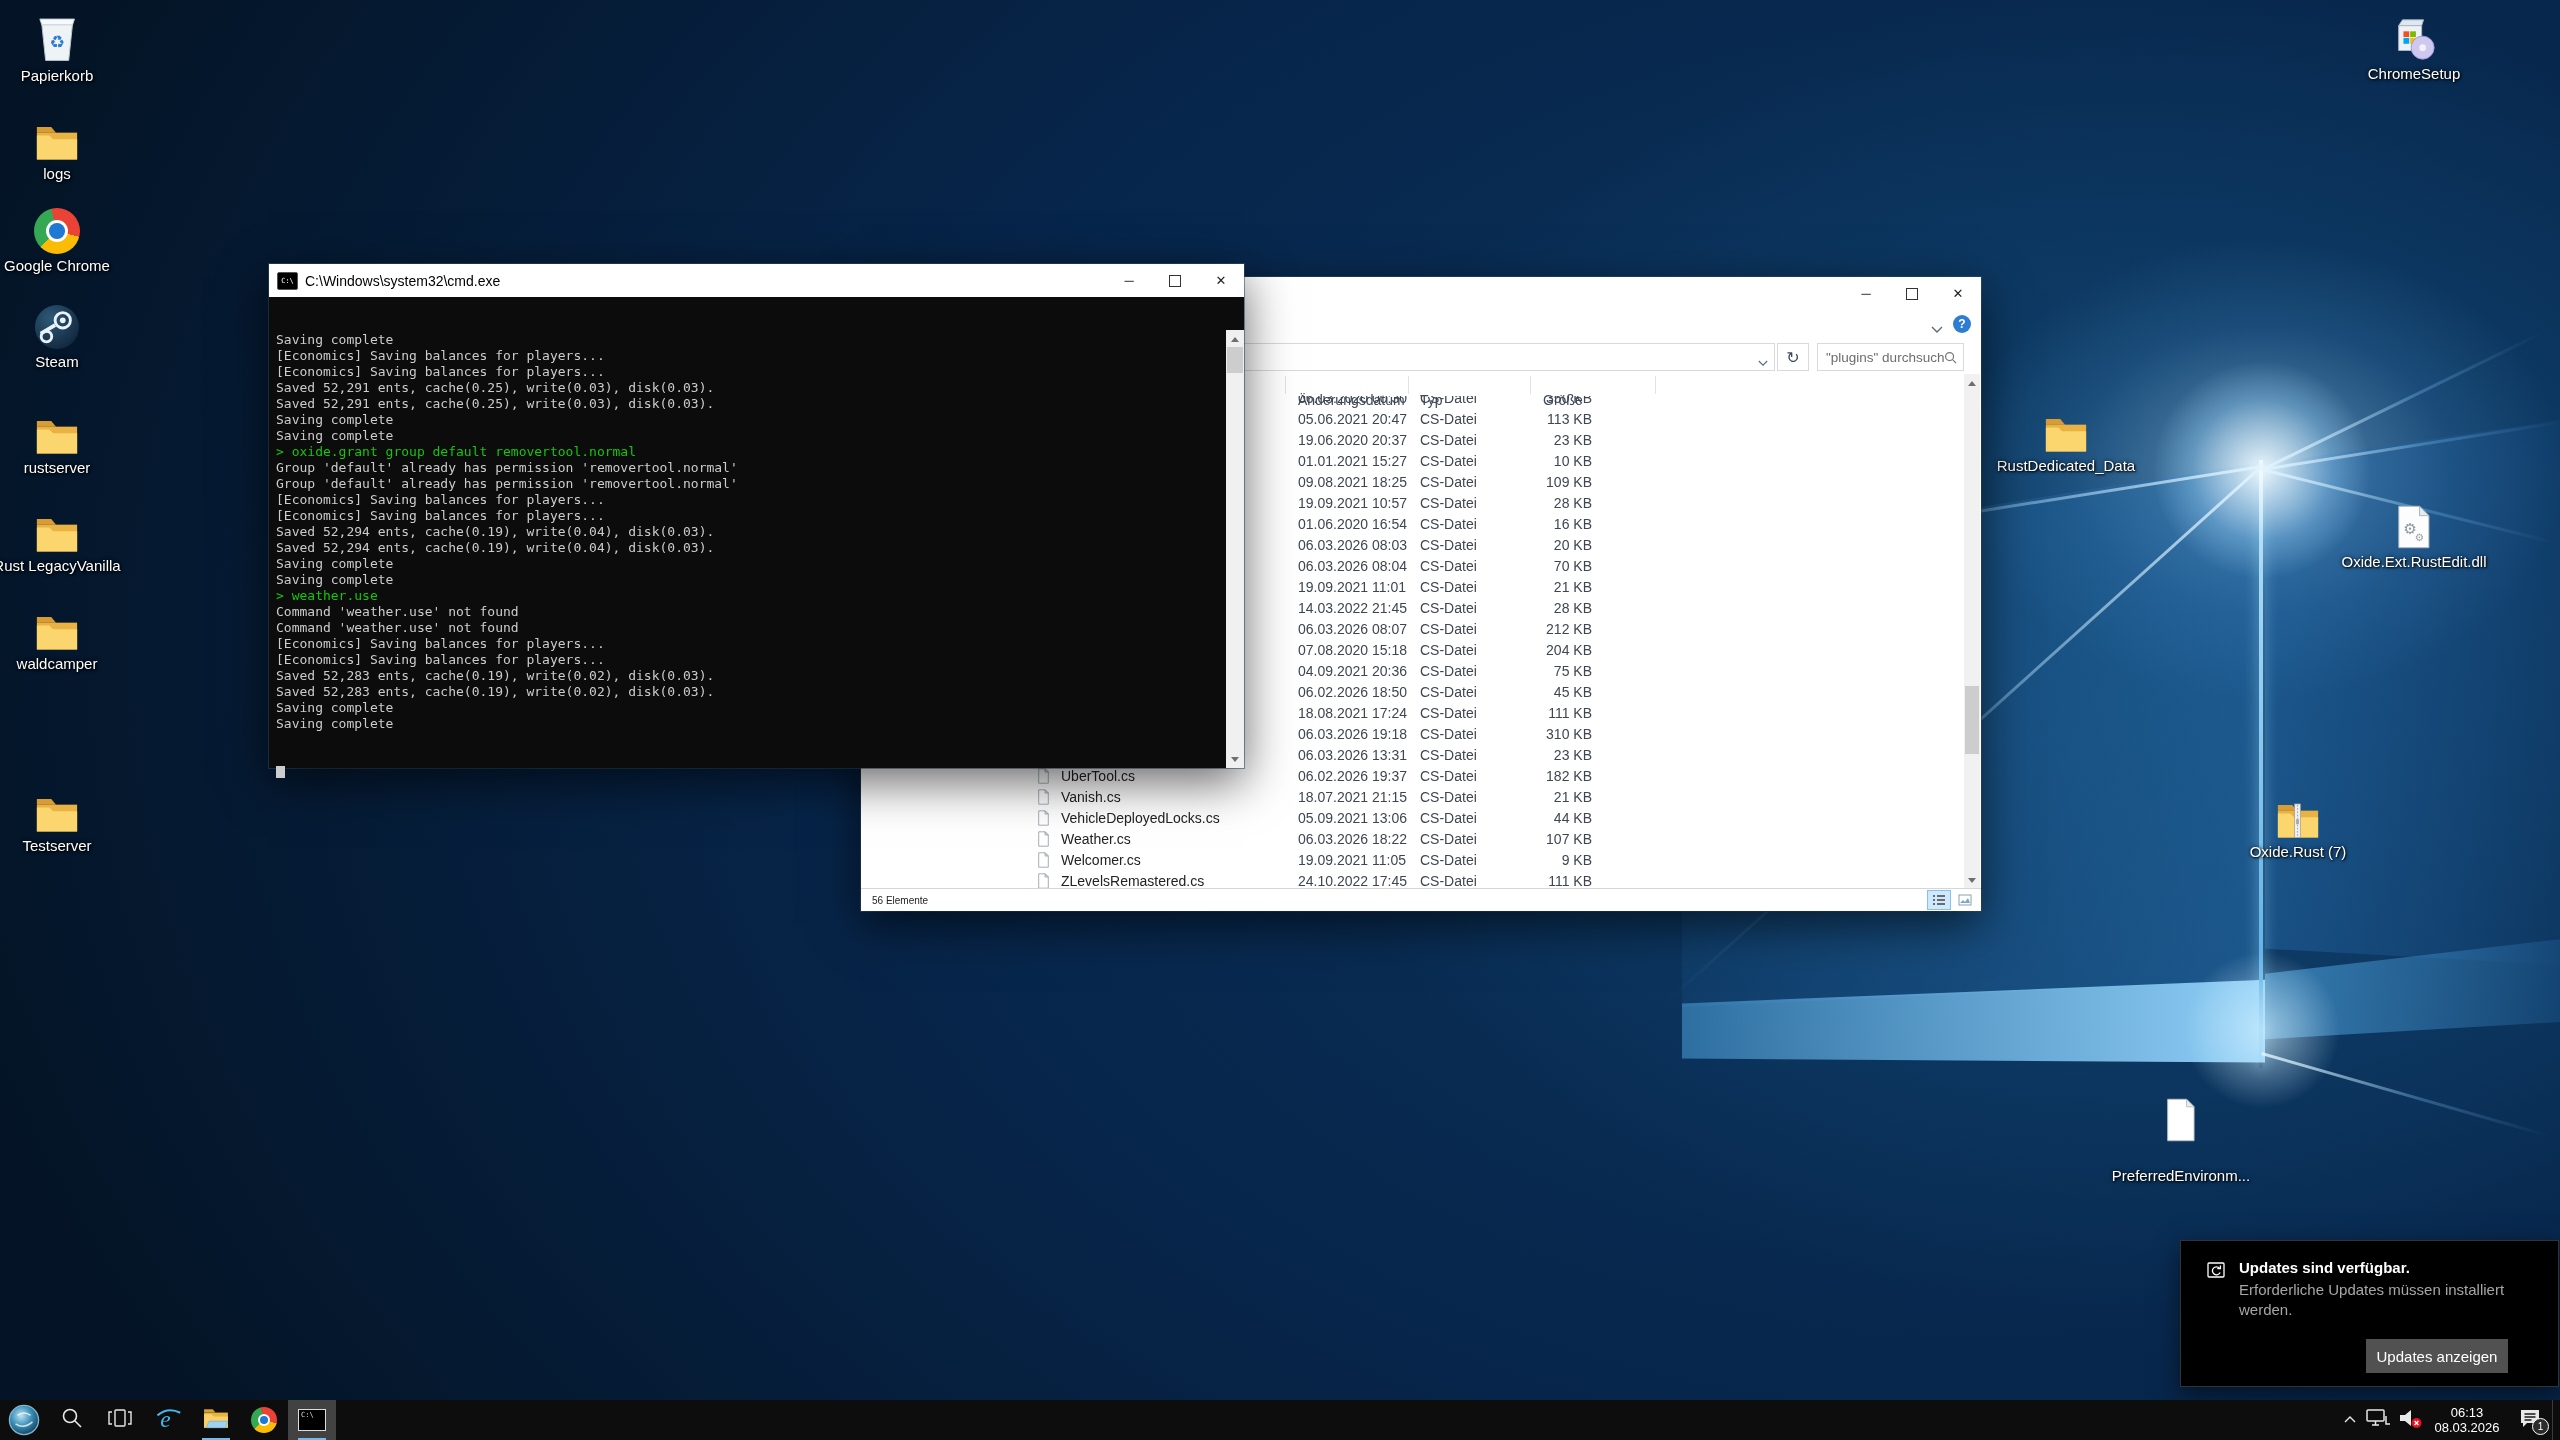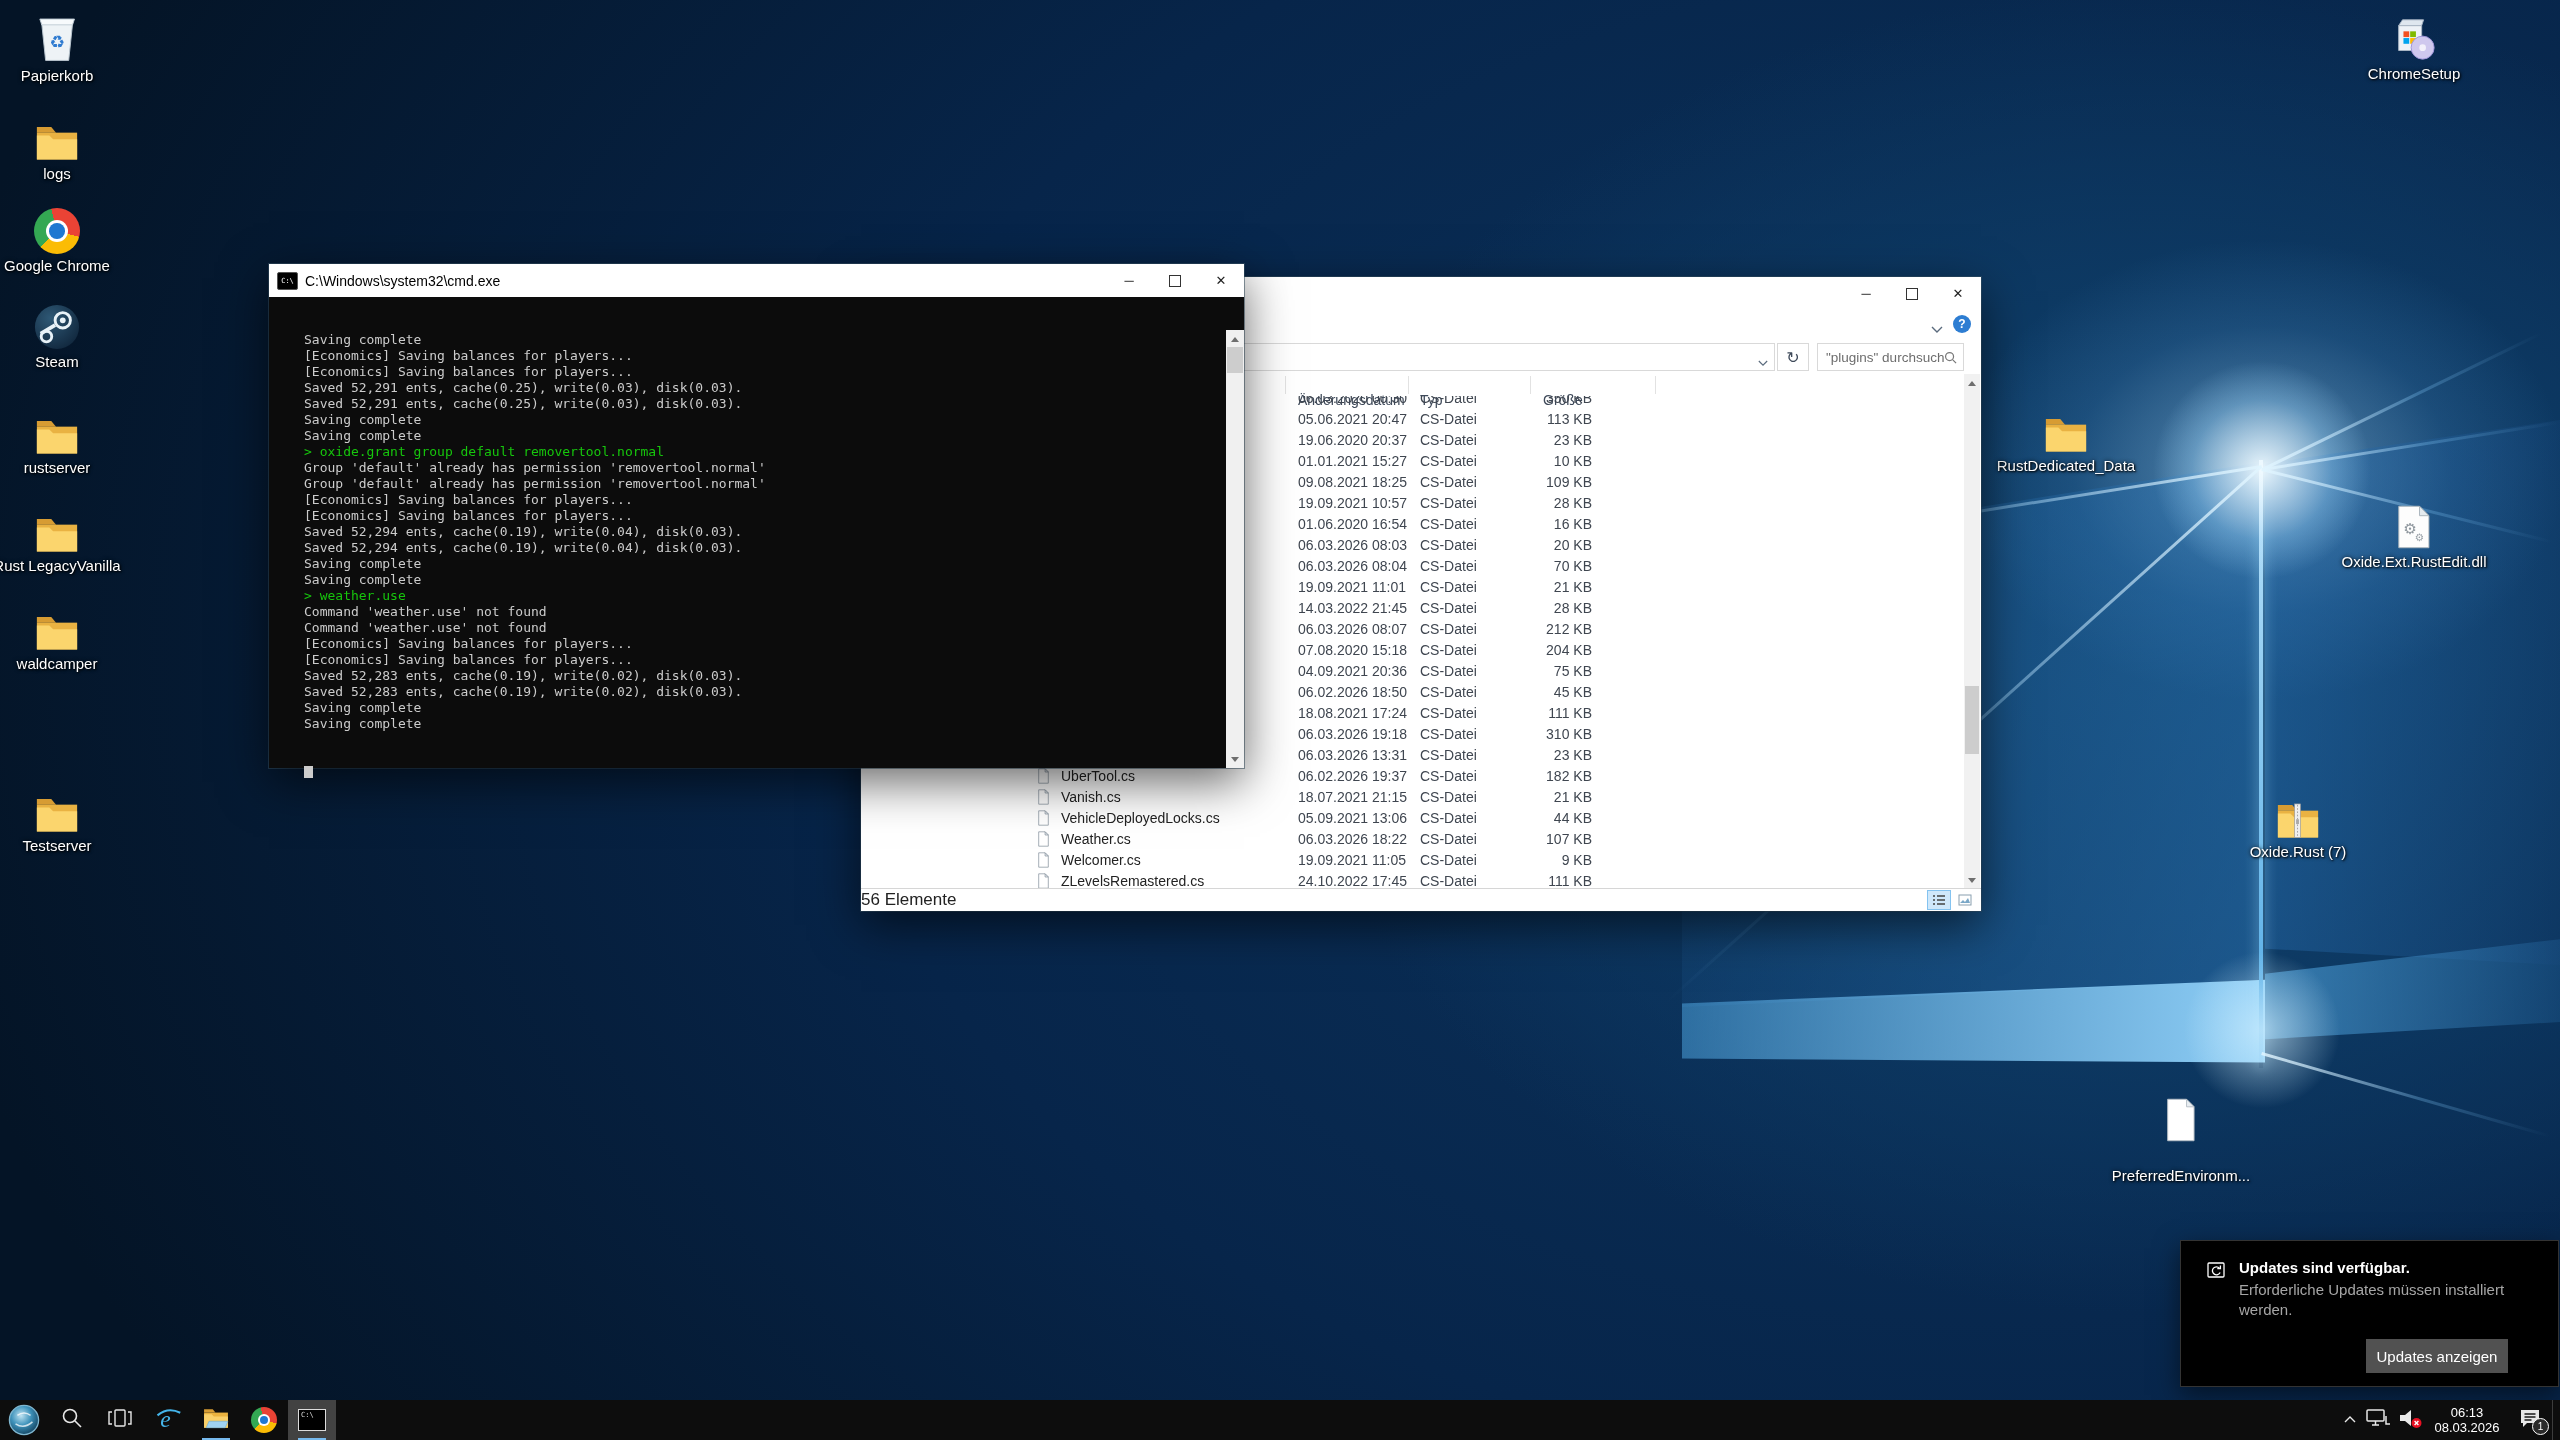--- a/index.html
+++ b/index.html
@@ -87,32 +87,32 @@
   .ex-row .fdate{position:absolute;left:437px;top:2px;}
   .ex-row .ftype{position:absolute;left:559px;top:2px;}
   .ex-row .fsize{position:absolute;left:635px;top:2px;width:96px;text-align:right;}
   .ex-scroll{position:absolute;right:1px;top:97px;width:16px;height:515px;background:#f1f1f1;}
   .sb-arrow{position:absolute;left:0;width:100%;height:17px;display:flex;align-items:center;justify-content:center;}
   .tri-up{width:0;height:0;border:4px solid transparent;border-bottom:5px solid #6e6e6e;margin-bottom:3px;}
   .tri-down{width:0;height:0;border:4px solid transparent;border-top:5px solid #6e6e6e;margin-top:3px;}
   .ex-thumb{position:absolute;left:1px;top:312px;width:14px;height:68px;background:#cdcdcd;}
   .ex-status{position:absolute;left:0;bottom:0;width:100%;height:22px;border-top:1px solid #d6d6d6;
     display:flex;align-items:center;background:#fff;}
-  .ex-status .count{font-size:17px;color:#222;}
+  .ex-status .count{font-size:10px;color:#222;margin-left:11px;}
   .viewbtns{margin-left:auto;display:flex;gap:2px;padding-right:4px;}
   .vb{width:22px;height:18px;display:flex;align-items:center;justify-content:center;border:1px solid transparent;}
   .vb.active{background:#cfe8fb;border-color:#84c3f0;}
   
   #cmd{left:269px;top:264px;width:975px;height:504px;z-index:60;background:#0c0c0c;}
   .cmd-titlebar{height:33px;background:#fff;display:flex;align-items:center;padding-left:8px;font-size:14px;color:#000;}
   .cmdico-sm{width:19px;height:16px;background:#000;border:1px solid #555;border-radius:2px;color:#fff;
     font-family:"DejaVu Sans Mono",monospace;font-size:7px;display:flex;align-items:center;justify-content:center;margin-right:7px;}
   .cmd-body{position:absolute;left:0;top:33px;right:0;bottom:0;background:#0c0c0c;}
   .cmd-text{position:absolute;left:7px;top:3px;right:24px;bottom:0;
-    font-family:"DejaVu Sans Mono",monospace;font-size:13px;line-height:16px;color:#cccccc;white-space:pre;margin-left:28px;}
+    font-family:"DejaVu Sans Mono",monospace;font-size:13px;line-height:16px;color:#cccccc;white-space:pre;}
   .cmd-line.green{color:#16c60c;}
   .blank-line{height:16px;}
   .cursor{display:inline-block;width:9px;height:12px;background:#cccccc;margin-top:2px;}
   .cmd-status-row{display:flex;justify-content:space-between;}
   .cmd-scroll{position:absolute;right:0;top:33px;width:18px;bottom:0;background:#f0f0f0;}
   .cmd-thumb{position:absolute;left:1px;top:17px;width:16px;height:26px;background:#cdcdcd;}
   
   #toast{position:absolute;left:2180px;top:1240px;width:377px;height:145px;background:#000000;
     border:1px solid #333;box-shadow:0 8px 24px rgba(0,0,0,0.5);z-index:90;color:#fff;}
   .toast-head{display:flex;gap:14px;padding:18px 16px 0 26px;}

